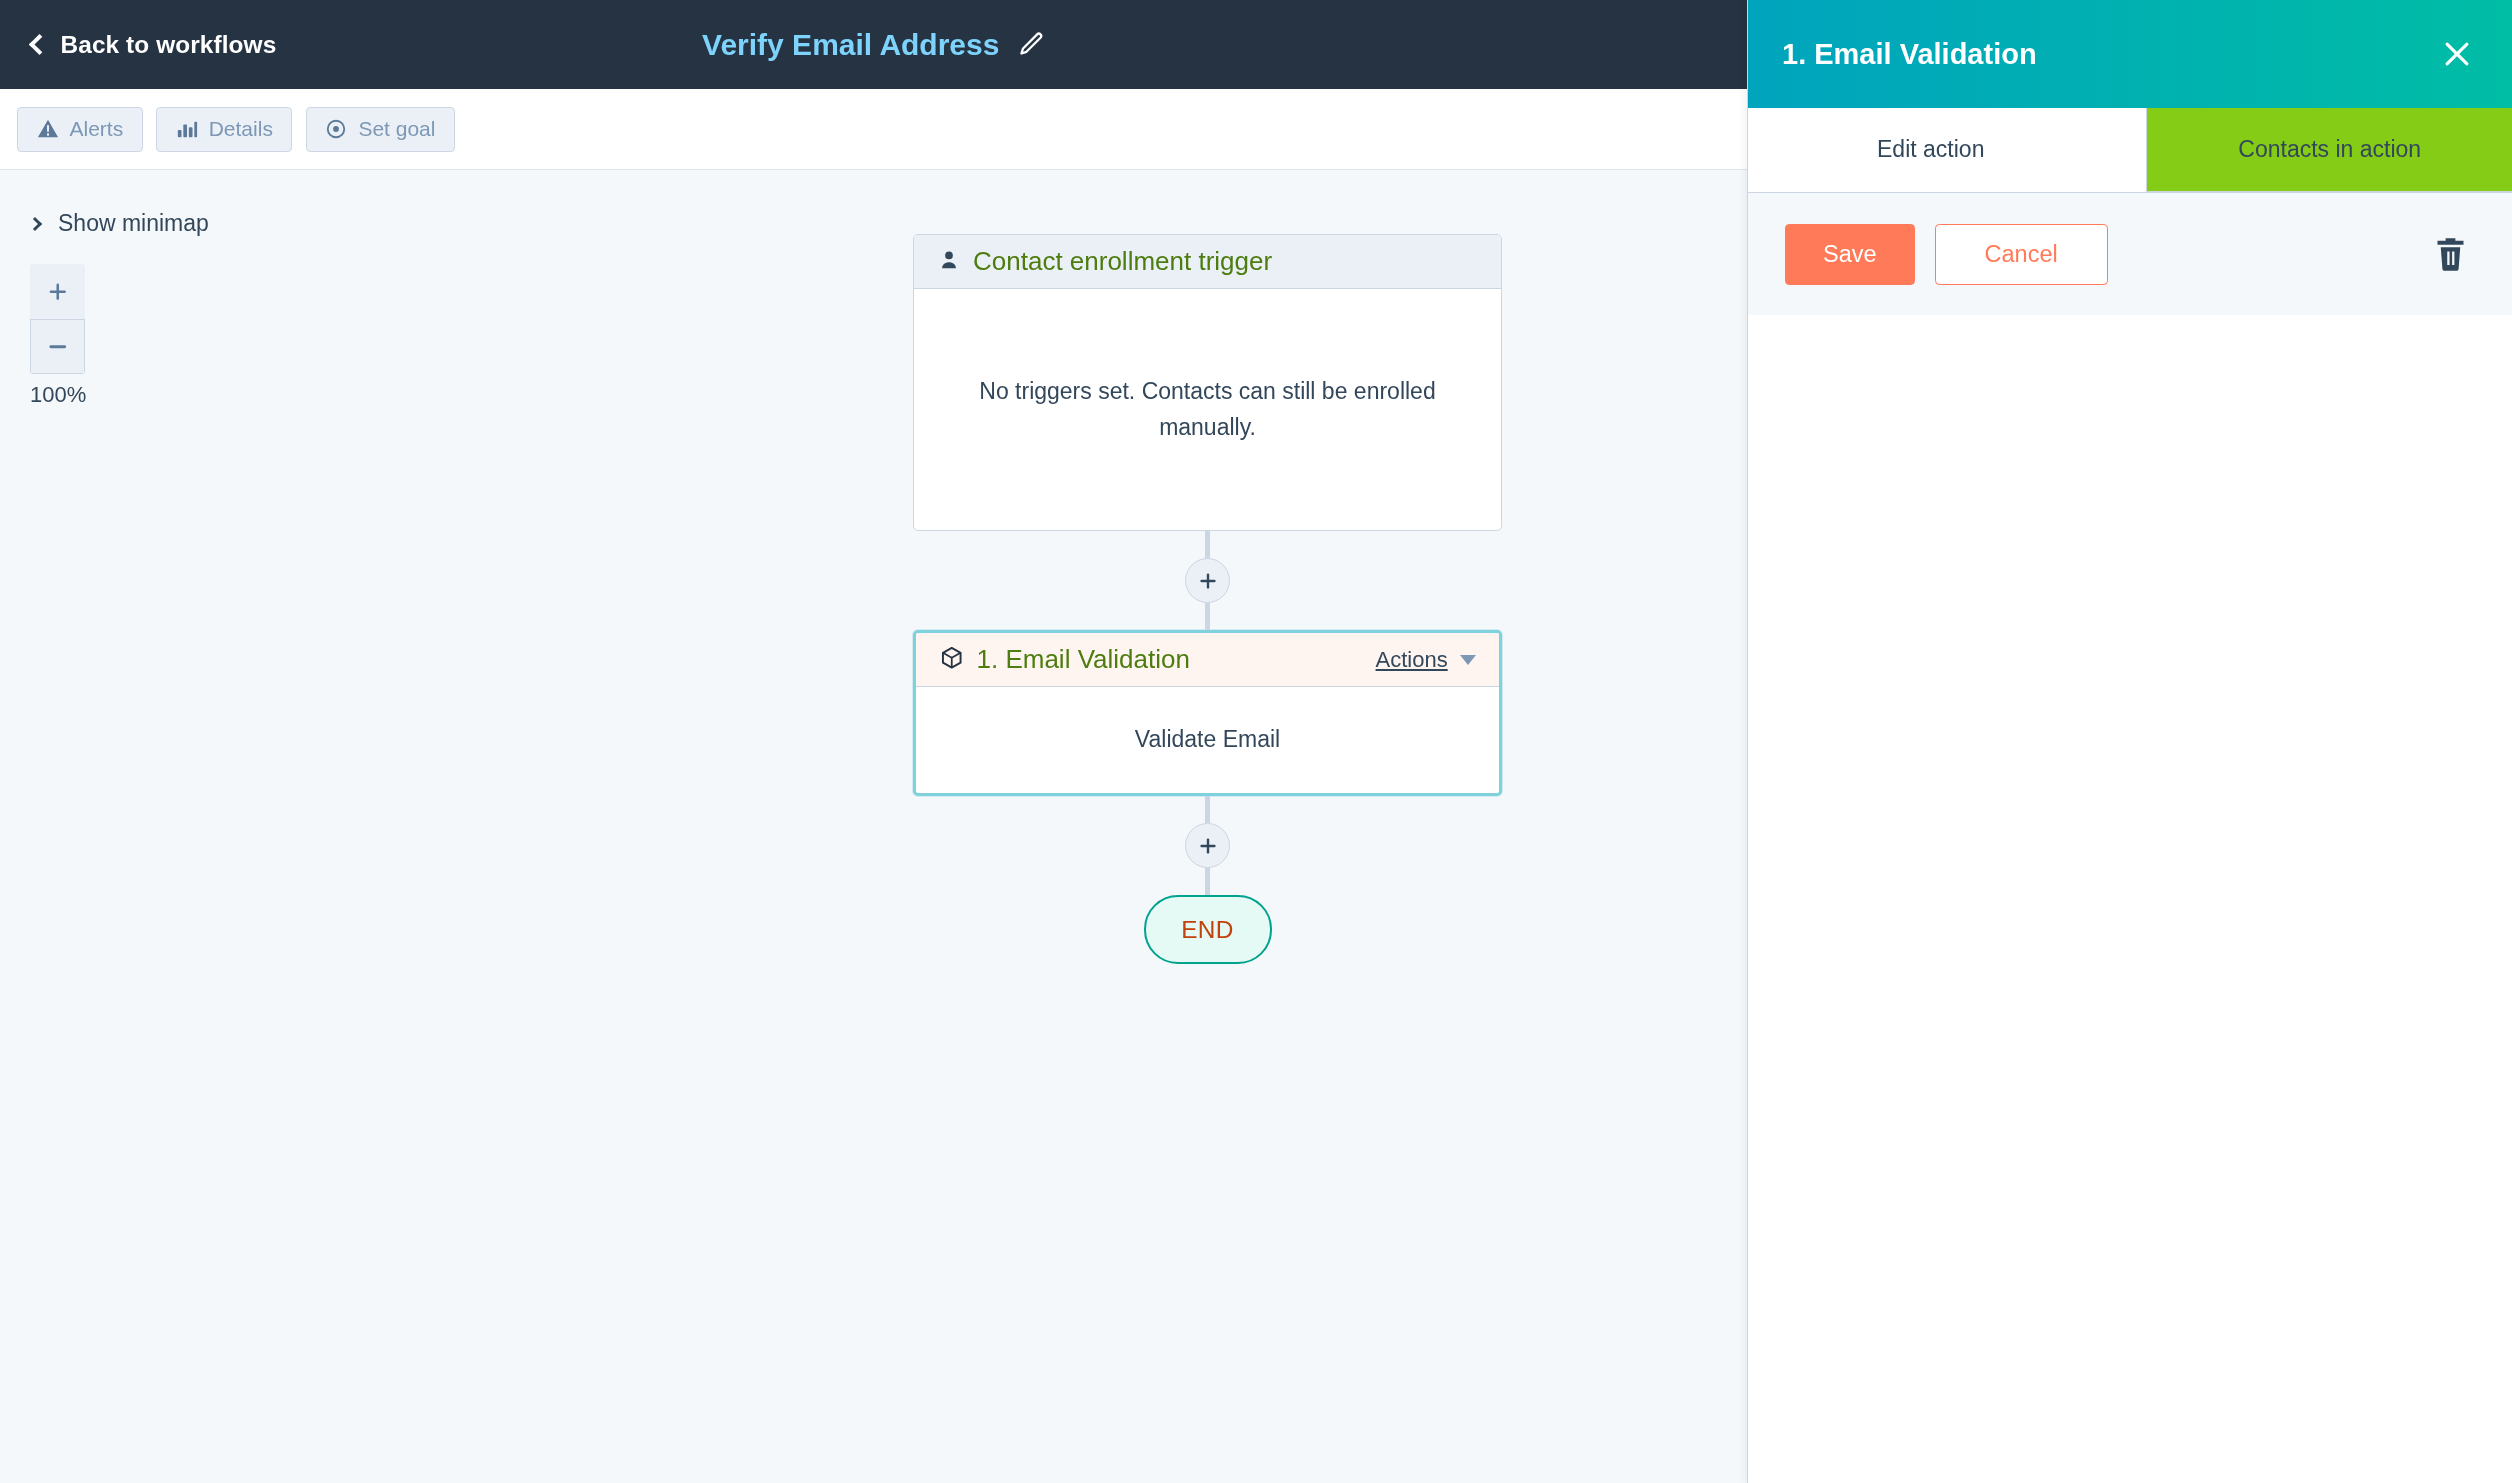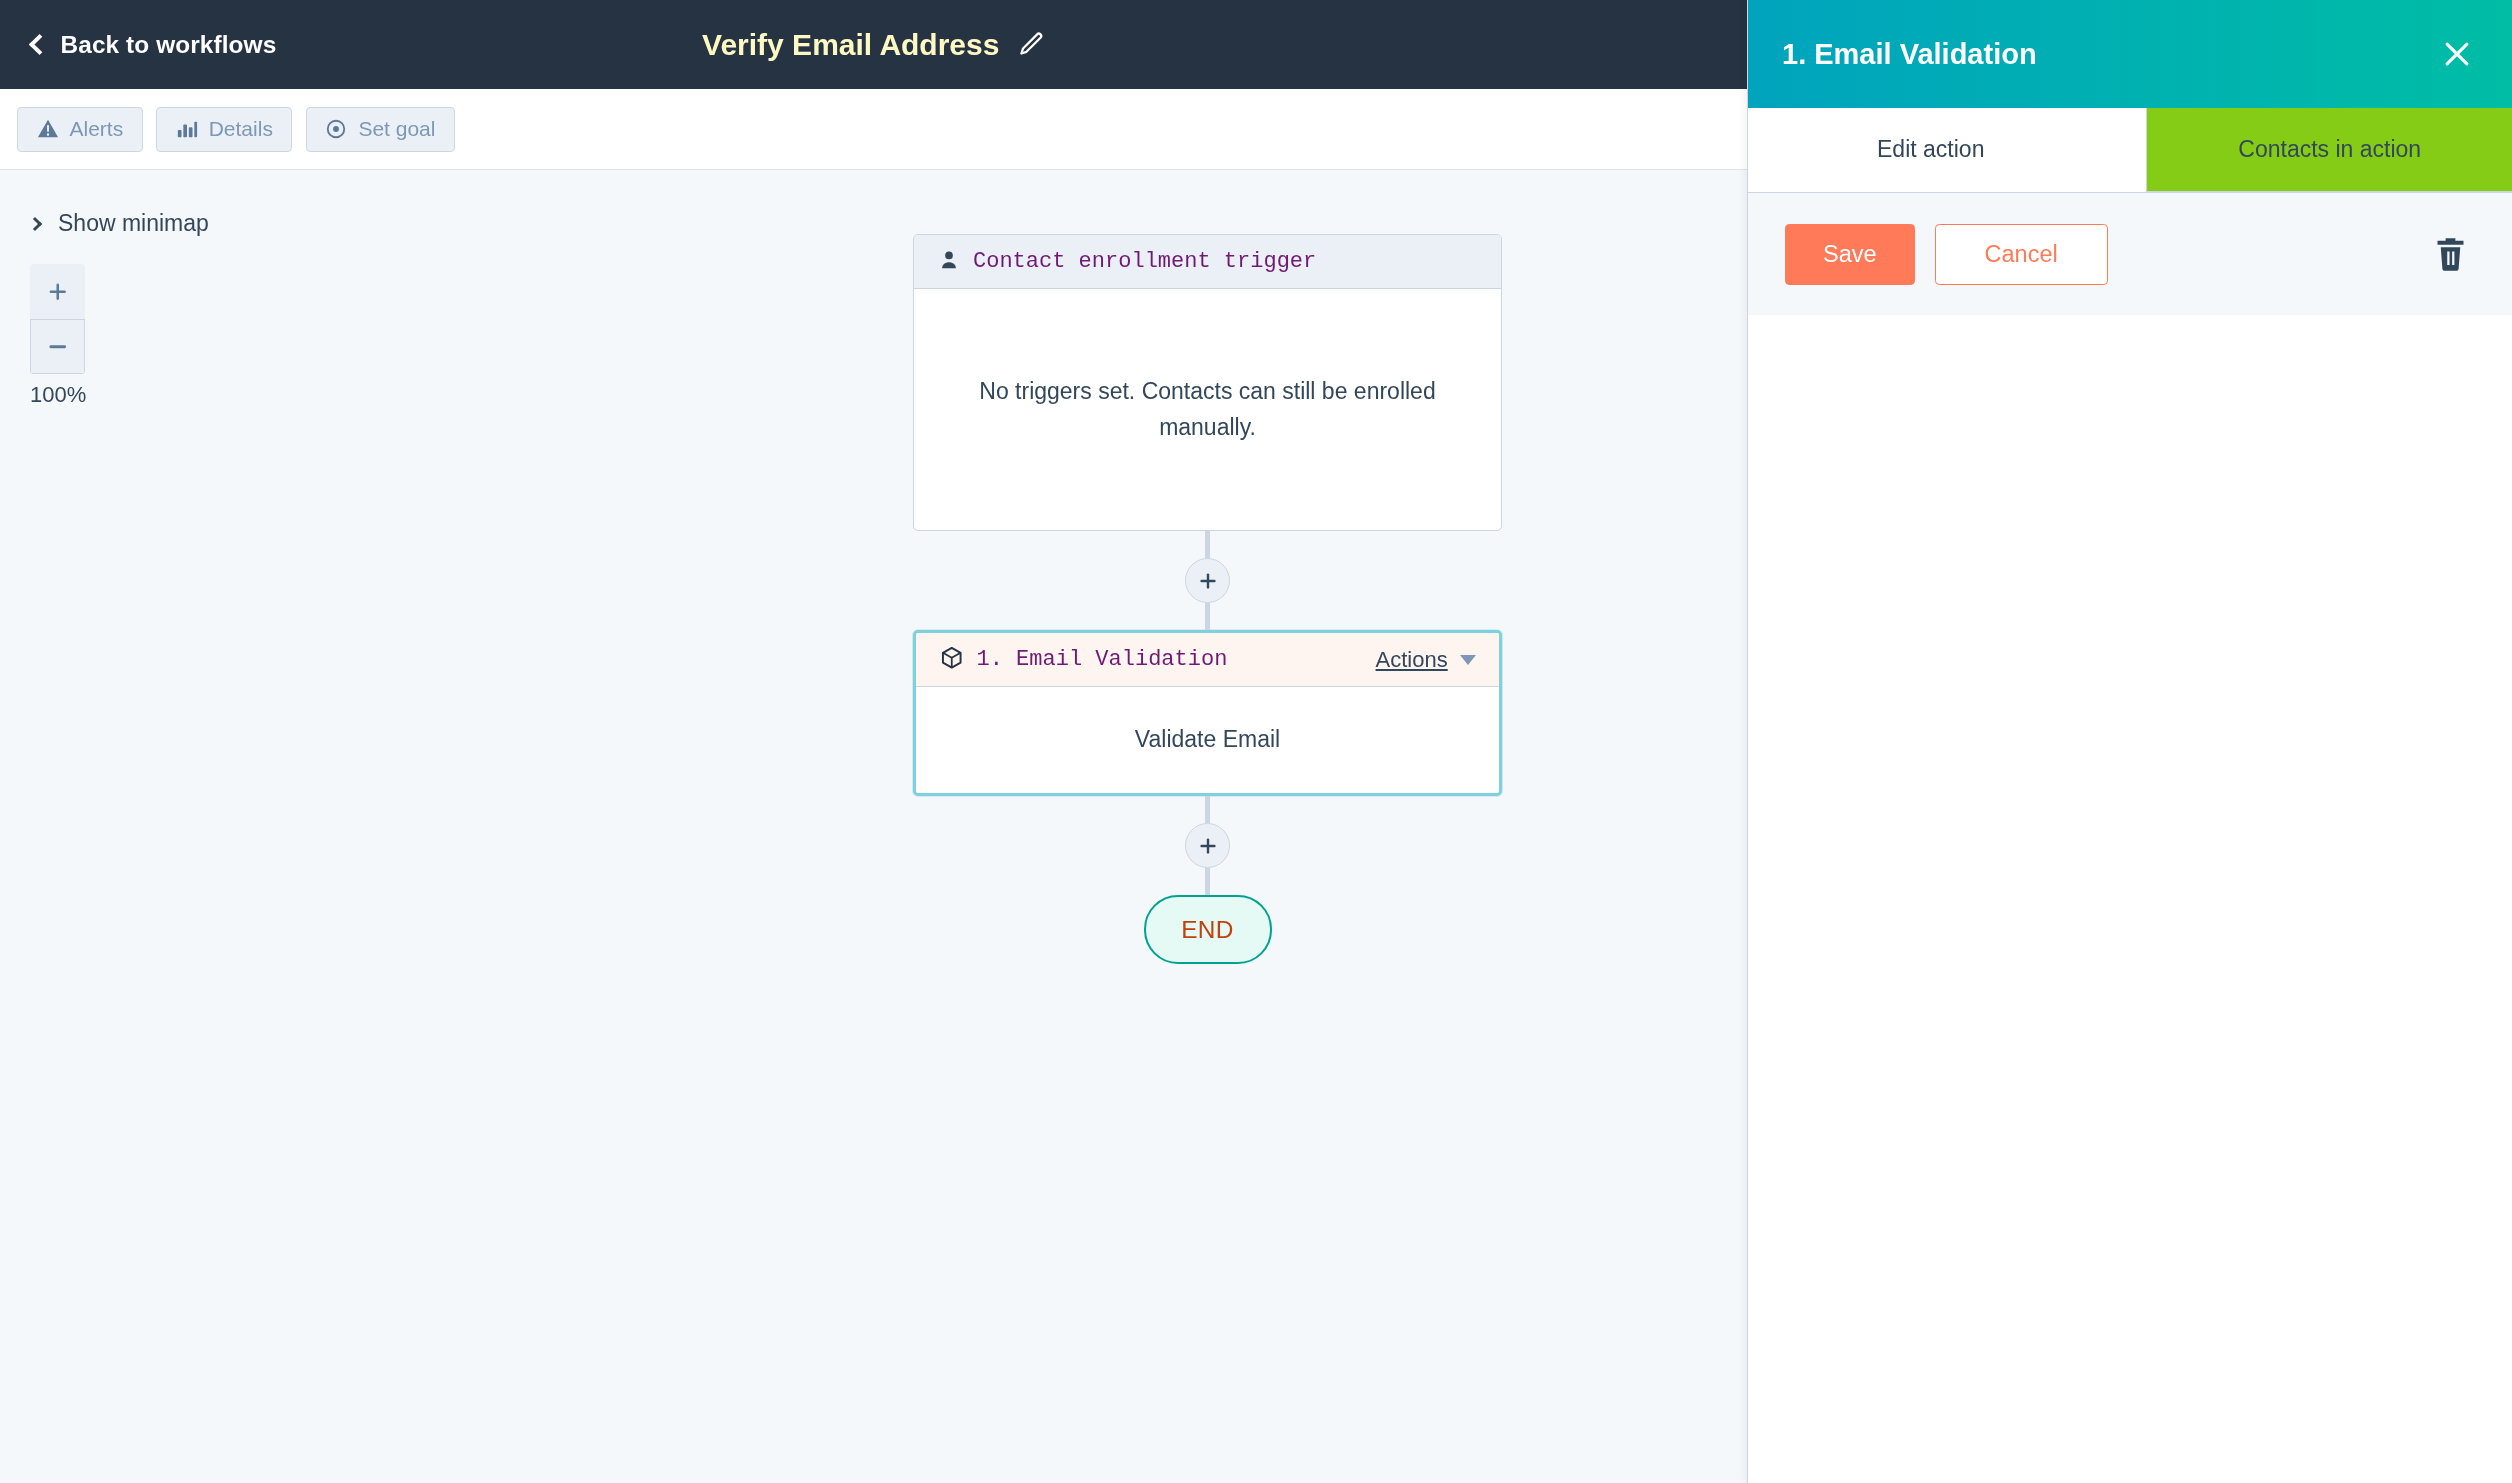--- a/index.html
+++ b/index.html
@@ -27,21 +27,21 @@
     border-left: 4.2px solid #fff; border-bottom: 4.2px solid #fff;
     transform: rotate(45deg);
     display: inline-block;
   }
   .back-text { color: #ffffff; font-size: 24.4px; font-weight: 700; letter-spacing: 0.1px; }
   .wf-title-wrap {
     position: absolute; left: 0; right: 0; top: 0; height: 89px;
     display: flex; align-items: center; justify-content: center; gap: 18.5px;
     pointer-events: none;
   }
-  .wf-title { color: #fef9c3; font-size: 30px; font-weight: 700; pointer-events: auto; }
+  .wf-title { color: #7dd3fc; font-size: 30px; font-weight: 700; pointer-events: auto; }
   .pencil-btn { pointer-events: auto; cursor: pointer; display: flex; align-items: center; }
 
   
   .subbar {
     position: absolute; left: 0; top: 89px;
     width: 1747px; height: 81px;
     background: #ffffff;
     border-bottom: 1.7px solid #dfe3eb;
     display: flex; align-items: center;
   }
@@ -116,21 +116,21 @@
     border: 3.4px solid #7FD1DE;
     box-shadow: 0 0 0 0.8px rgba(127,209,222,.4);
   }
   .node-head {
     height: 54px; display: flex; align-items: center;
     padding: 0 23.5px; background: #EAF0F6;
     border-bottom: 0.8px solid #CBD6E2;
     gap: 13.5px;
   }
   .node-head.action-head { background: #FEF5F0; }
-  .node-head-title { font-size: 22px; color: #701a75; font-family: Liberation Mono, monospace; }
+  .node-head-title { font-size: 26px; color: #4d7c0f; }
   .actions-link {
     margin-left: auto; display: flex; align-items: center; gap: 11.8px;
     cursor: pointer;
   }
   .actions-link .lbl {
     font-size: 22px; color: #33475B; text-decoration: underline;
   }
   .caret-down {
     width: 0; height: 0;
     border-left: 8.4px solid transparent; border-right: 8.4px solid transparent;

